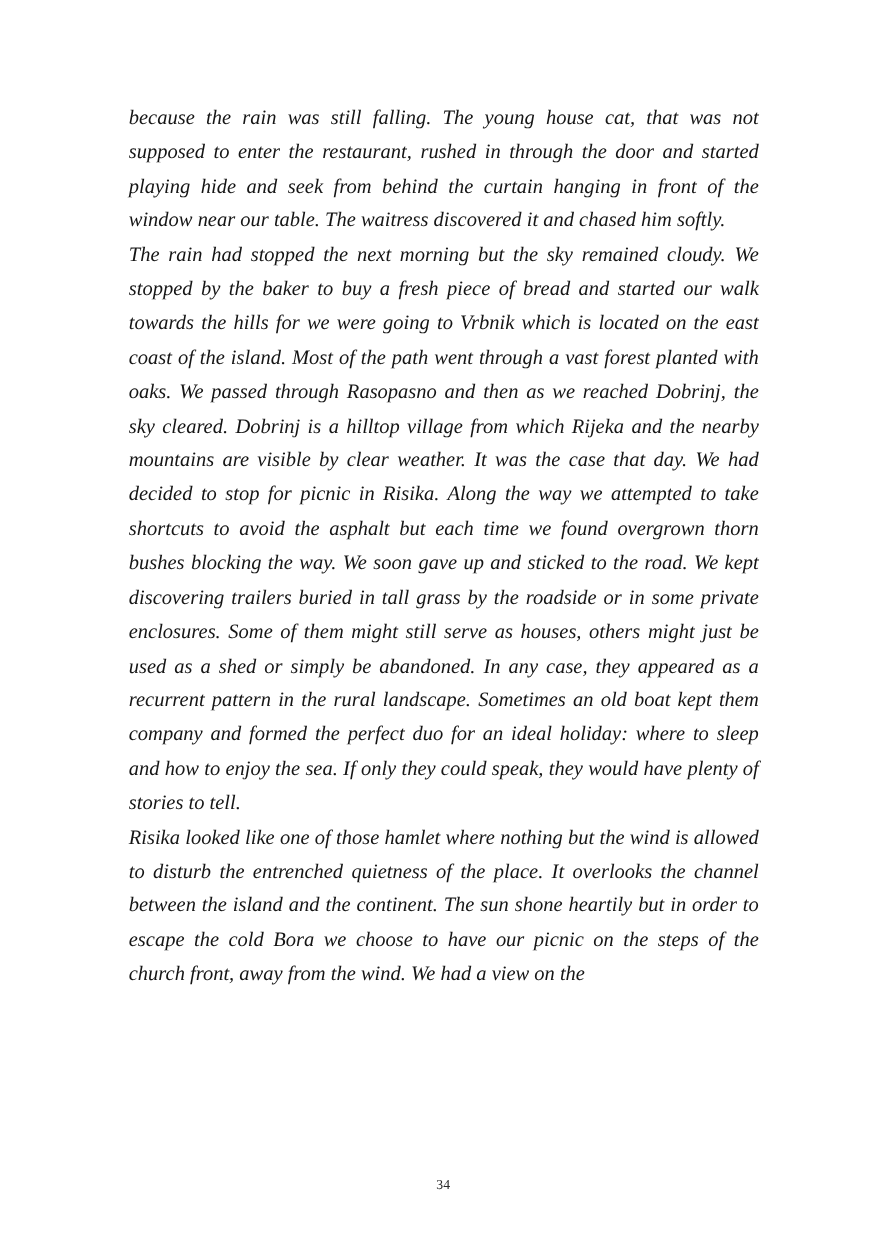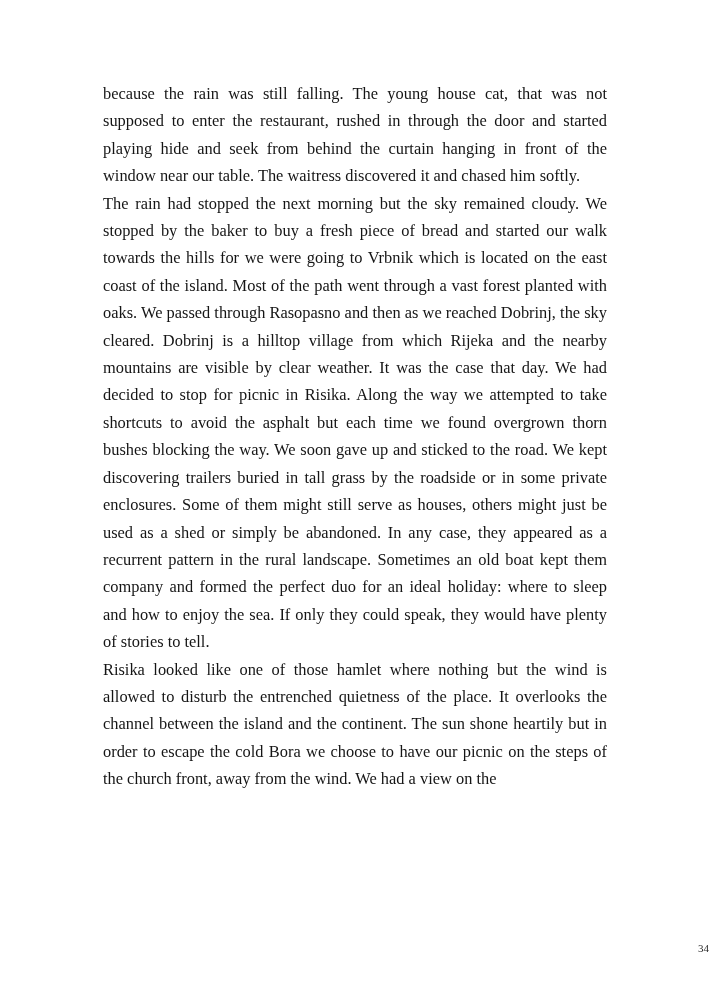--- a/index.html
+++ b/index.html
@@ -21,39 +21,40 @@
     top: 0;
     width: 709px;
     height: 992px;
     background: #ffffff;
   }
   .text-column {
     position: absolute;
     left: 103px;
     top: 80px;
     width: 504px;
+    font-style: italic;
   }
   .para {
     margin: 0;
     font-size: 16.4px;
     line-height: 27.4px;
     text-align: justify;
     text-justify: inter-word;
     hyphens: none;
     color: #151515;
   }
   .para + .para {
     margin-top: 0px;
   }
   .page-number {
     position: absolute;
     left: 0;
     top: 941px;
     width: 709px;
-    text-align: right;
+    text-align: center;
     font-size: 11px;
     line-height: 14px;
     color: #2a2a2a;
     font-family: "Liberation Serif", "DejaVu Serif", serif;
   }
 </style>
 </head>
 <body>
 
 <div class="page">

